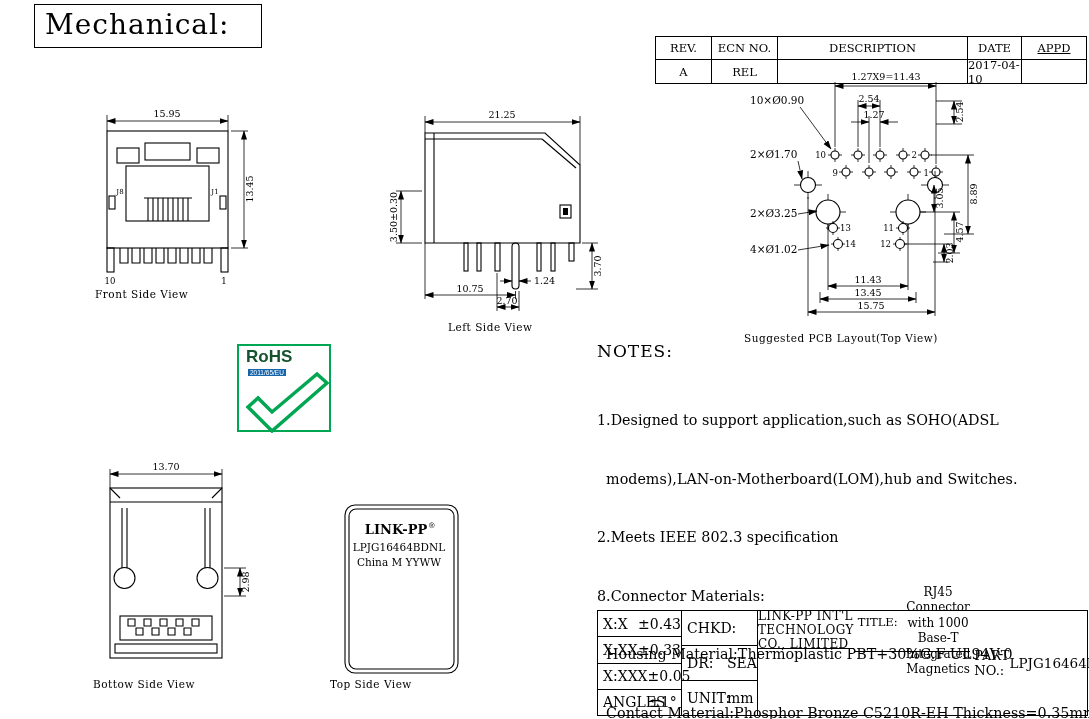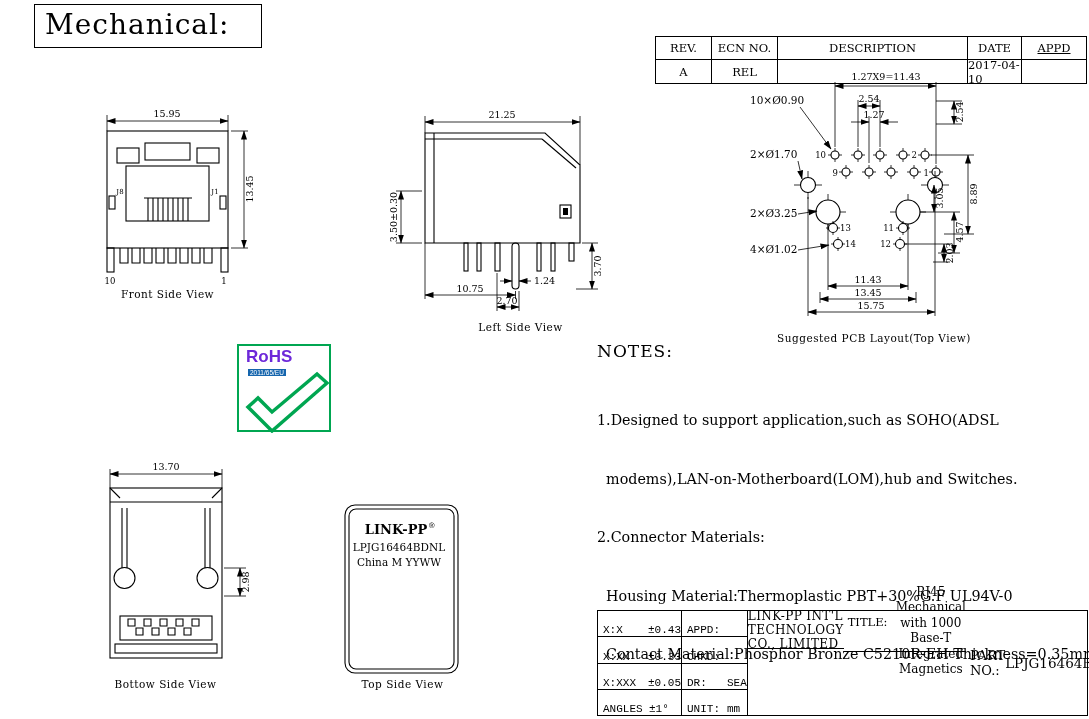--- a/index.html
+++ b/index.html
@@ -25,40 +25,40 @@
   .of { stroke:#000; stroke-width:1.1; fill:#fff; }
   .d { stroke:#000; stroke-width:0.8; fill:none; }
   svg text { fill:#000; font-family:"DejaVu Serif","Liberation Serif",serif; }
   .dim-t { font-size:9.5px; }
   .pin-t { font-size:8.5px; }
   .lbl-t { font-size:7px; }
   .brand-t { font-size:13px; font-weight:bold; }
   .reg-t { font-size:7.5px; }
   .mark-t { font-size:10.5px; }
 
-  .view-label { font-size:10.5px; text-align:center; letter-spacing:0.5px; }
+  .view-label { font-size:10.5px; text-align:left; letter-spacing:0.5px; }
 
   
   .rohs { left:237px; top:344px; width:94px; height:88px; border:2px solid #00A651; }
-  .rohs-title { position:absolute; left:7px; top:1px; color:#6d28d9; font-weight:bold;
+  .rohs-title { position:absolute; left:7px; top:1px; color:#14532d; font-weight:bold;
                 font-size:17px; font-family:"Liberation Sans","DejaVu Sans",sans-serif; }
   .rohs-dir { position:absolute; left:9px; top:23px; background:#1565AD; color:#fff;
               font-size:6.5px; padding:0 2px; font-family:"Liberation Sans",sans-serif; }
   .rohs-check { position:absolute; left:2px; top:25px; }
 
   
   .notes-heading { left:597px; top:341px; font-size:17px; letter-spacing:1px; }
   .notes { left:597px; top:372px; width:492px; font-size:14.3px; line-height:19.5px; white-space:pre; }
 
   
   .tblock { left:597px; top:610px; width:491px; height:106px; border:1.2px solid #000; display:flex; }
   .tb-col { display:flex; flex-direction:column; border-right:1px solid #000; }
   .tb-tol { width:84px; } .tb-appr { width:137px; }
-  .tb-cell { flex:1; display:flex; align-items:flex-end; padding-left:5px; font-size:11px;
-             border-bottom:1px solid #000;font-family:Liberation Mono, monospace; }
+  .tb-cell { flex:1; display:flex; align-items:center; padding-left:5px; font-size:14px;
+             border-bottom:1px solid #000; }
   .tb-cell:last-child { border-bottom:none; }
   .tb-cell .lab { display:inline-block; width:46px; }
   .tb-appr .tb-cell .lab { width:40px; }
   .tb-right { flex:1; display:flex; flex-direction:row; }
   .tb-company { height:38px; border-bottom:1px solid #000; display:flex; align-items:center;
                 justify-content:center; font-size:12px; letter-spacing:0.4px; }
   .tb-title-row { height:41px; border-bottom:1px solid #000; display:flex; }
   .tb-title-lab { width:52px; padding:4px 0 0 4px; font-size:11.5px; }
   .tb-title-text { flex:1; display:flex; flex-direction:column; justify-content:center;
                    text-align:center; font-size:12px; line-height:15.5px; }
@@ -292,21 +292,22 @@
   <div class="rohs-dir">2011/65/EU</div>
   <svg class="rohs-check" width="88" height="62" viewBox="0 0 88 62">
     <polygon points="7,36 17,27 31,41 76,3 86,12 31,60" fill="#ffffff" stroke="#00A651" stroke-width="3.5"></polygon>
   </svg>
 </div>
 
 <div class="abs notes-heading">NOTES:</div>
 <div class="abs notes">
   <div class="note-line">1.Designed to support application,such as SOHO(ADSL</div>
   <div class="note-line">  modems),LAN-on-Motherboard(LOM),hub and Switches.</div>
-  <div class="note-line">2.Connector Materials:</div>
+  <div class="note-line">2.Meets IEEE 802.3 specification</div>
+  <div class="note-line">8.Connector Materials:</div>
   <div class="note-line">  Housing Material:Thermoplastic PBT+30%G.F UL94V-0</div>
   <div class="note-line">  Contact Material:Phosphor Bronze C5210R-EH Thickness=0.35mm</div>
   
   
   
   
   
 </div>
 
 <svg class="abs" style="left:88px;top:456px" width="180" height="225" viewBox="0 0 180 225">
@@ -363,42 +364,38 @@
       <span class="lab">X:XXX</span>
       <span>±0.05</span>
     </div>
     <div class="tb-cell">
       <span class="lab">ANGLES</span>
       <span>±1°</span>
     </div>
   </div>
   <div class="tb-col tb-appr">
     <div class="tb-cell">
-      <span class="lab">APPD:</span>
-      <span></span>
-    </div>
-    <div class="tb-cell">
       <span class="lab">CHKD:</span>
       <span></span>
     </div>
     <div class="tb-cell">
       <span class="lab">DR:</span>
       <span>SEA</span>
     </div>
     <div class="tb-cell">
       <span class="lab">UNIT:</span>
       <span>mm</span>
     </div>
   </div>
   <div class="tb-right">
     <div class="tb-company">LINK-PP INT'L TECHNOLOGY CO., LIMITED</div>
     <div class="tb-title-row">
       <div class="tb-title-lab">TITLE:</div>
       <div class="tb-title-text">
-        <div>RJ45 Mechanical with 1000 Base-T</div>
+        <div>RJ45 Connector with 1000 Base-T</div>
         <div>Integrated Magnetics</div>
       </div>
     </div>
     <div class="tb-part-row">
       <div class="tb-part-lab">PART NO.:</div>
       <div class="tb-part-no">LPJG16464BDNL</div>
     </div>
   </div>
 </div>
 

